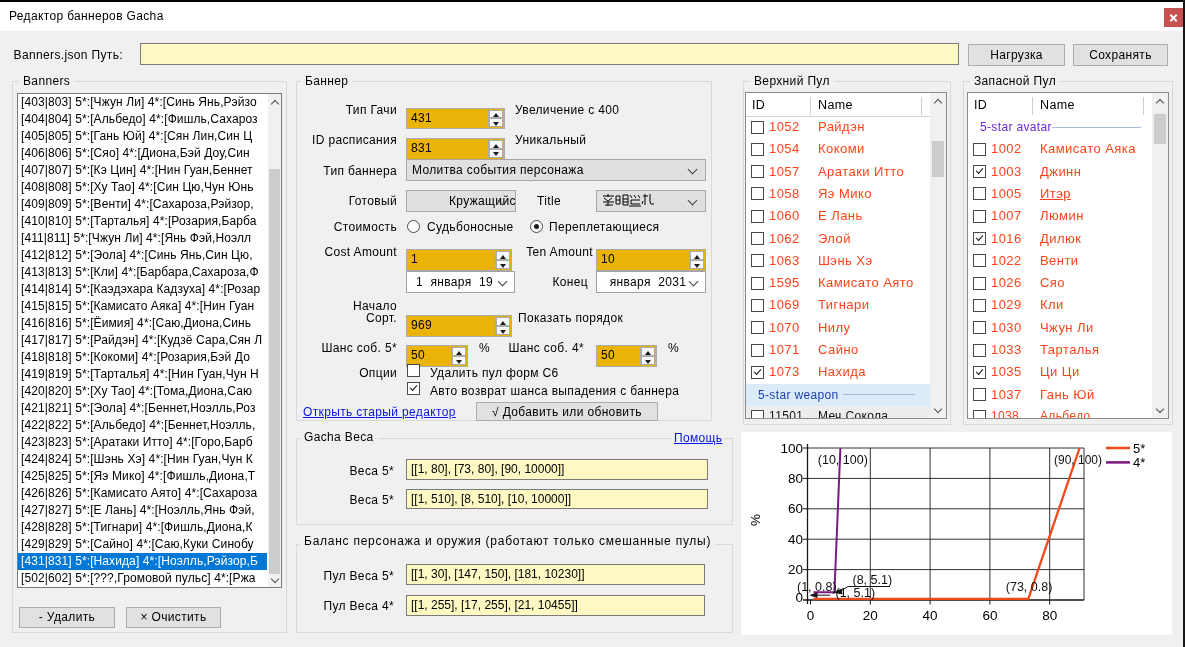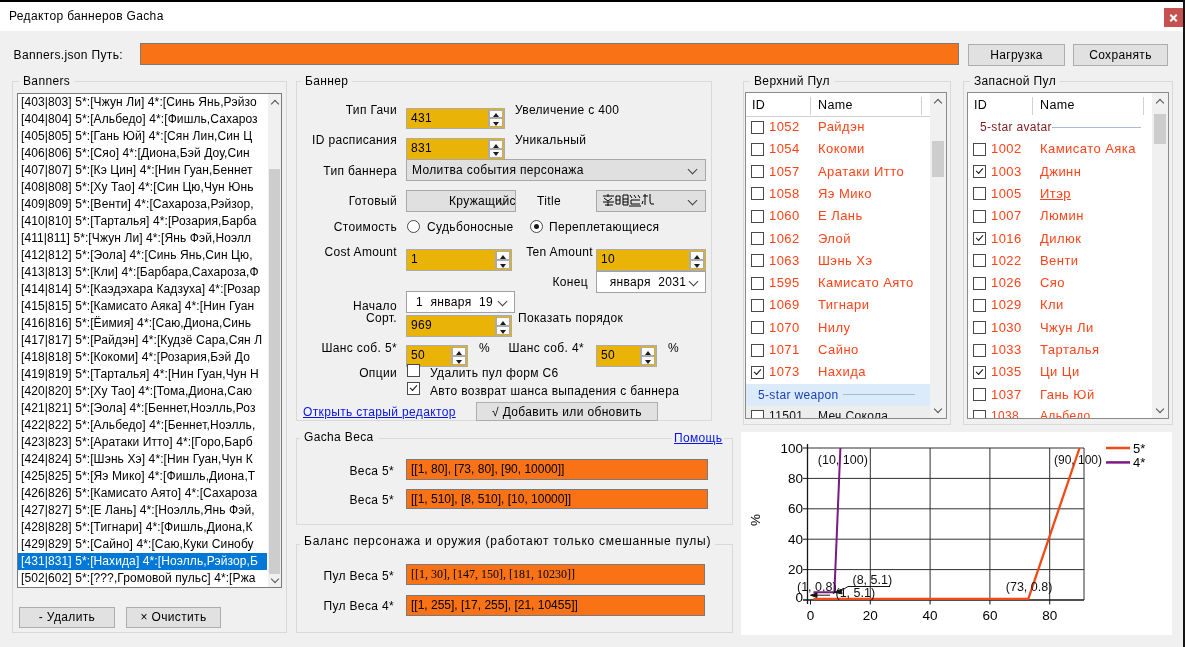--- a/index.html
+++ b/index.html
@@ -2,21 +2,21 @@
 <html><head><meta charset="utf-8">
 <style>
 *{margin:0;padding:0;box-sizing:border-box;}
 html,body{width:1185px;height:647px;overflow:hidden;}
 body{position:relative;background:#f0f0f0;font-family:"Liberation Sans",sans-serif;font-size:12px;color:#000;letter-spacing:0.35px;}
 svg{letter-spacing:0;}
 .tb{letter-spacing:0;}
 .a{position:absolute;}
 .gb{position:absolute;border:1px solid #d9d9d9;}
 .gl{position:absolute;background:#f0f0f0;padding:0 4px;white-space:nowrap;line-height:13px;}
-.tb{position:absolute;background:#f97316;border:1px solid #7a7a7a;line-height:19px;padding-left:4px;white-space:nowrap;overflow:hidden;}
+.tb{position:absolute;background:#fef9c3;border:1px solid #7a7a7a;line-height:19px;padding-left:4px;white-space:nowrap;overflow:hidden;}
 .btn{position:absolute;background:#e1e1e1;border:1px solid #adadad;text-align:center;}
 .ud{position:absolute;background:#eab308;border:1px solid #ababab;margin-top:9px;}
 .udt{position:absolute;left:4px;top:0;bottom:0;line-height:19px;}
 .sp{position:absolute;top:1px;bottom:1px;right:1px;width:15px;border-left:1px solid #ababab;background:#f4f4f4;}
 .spb{position:absolute;left:0px;right:0px;height:50%;border:1px solid #ababab;background:#fbfbfb;}
 .tu{position:absolute;left:3px;top:2.5px;width:0;height:0;border-left:3.5px solid transparent;border-right:3.5px solid transparent;border-bottom:4px solid #1b1b1b;}
 .td{position:absolute;left:3px;top:2.5px;width:0;height:0;border-left:3.5px solid transparent;border-right:3.5px solid transparent;border-top:4px solid #1b1b1b;}
 .cmb{position:absolute;background:#e0e0e0;border:1px solid #a8a8a8;line-height:20px;padding-left:5px;white-space:nowrap;overflow:hidden;}
 .dtp{position:absolute;background:#fff;border:1px solid #a2a2a2;line-height:20px;white-space:nowrap;overflow:hidden;}
 .chv{position:absolute;width:7px;height:7px;border-right:1.4px solid #404040;border-bottom:1.4px solid #404040;transform:rotate(45deg);}
@@ -154,21 +154,21 @@
     <div class="sp">
       <div class="spb" style="top:0;">
         <i class="tu"></i>
       </div>
       <div class="spb" style="bottom:0;top:auto;height:50%;">
         <i class="td"></i>
       </div>
     </div>
   </div>
 <div class="lr" style="left:230px;top:275px;width:167px;margin-top:24px;">Начало</div>
-<div class="dtp" style="left:406px;top:270.5px;width:109px;height:22px;padding-left:9px;margin-top:20px;">1&nbsp;&nbsp;января&nbsp;&nbsp;19<div class="chv" style="right:8px;top:6px;"></div></div>
+<div class="dtp" style="left:406px;top:270.5px;width:109px;height:22px;padding-left:9px;">1&nbsp;&nbsp;января&nbsp;&nbsp;19<div class="chv" style="right:8px;top:6px;"></div></div>
 <div class="lr" style="left:450px;top:275px;width:138px;">Конец</div>
 <div class="dtp" style="left:596px;top:270.5px;width:110px;height:22px;padding-left:9px;">&nbsp;января&nbsp;&nbsp;2031<div class="chv" style="right:8px;top:6px;"></div></div>
 <div class="lr" style="left:230px;top:310.5px;width:167px;">Сорт.</div>
 <div class="ud" style="left:406px;top:306px;width:106px;height:22px;">
     <div class="udt">969</div>
     <div class="sp">
       <div class="spb" style="top:0;">
         <i class="tu"></i>
       </div>
       <div class="spb" style="bottom:0;top:auto;height:50%;">
@@ -215,21 +215,21 @@
 <div class="gb" style="left:296px;top:438px;width:437px;height:87px;"></div>
 <div class="gl" style="left:300px;top:431px;">Gacha Веса</div>
 <div class="lnk" style="left:672px;top:431px;background:#f0f0f0;padding:0 2px;">Помощь</div>
 <div class="lr" style="left:250px;top:463.5px;width:144px;">Веса 5*</div>
 <div class="tb" style="left:406px;top:459px;width:302px;height:20.5px;">[[1, 80], [73, 80], [90, 10000]]</div>
 <div class="lr" style="left:250px;top:493px;width:144px;">Веса 5*</div>
 <div class="tb" style="left:406px;top:488.5px;width:302px;height:20.5px;">[[1, 510], [8, 510], [10, 10000]]</div>
 <div class="gb" style="left:296px;top:544px;width:437px;height:89px;"></div>
 <div class="gl" style="left:300px;top:535px;letter-spacing:0.75px;">Баланс персонажа и оружия (работают только смешанные пулы)</div>
 <div class="lr" style="left:250px;top:569px;width:144px;">Пул Веса 5*</div>
-<div class="tb" style="left:406px;top:564px;width:299px;height:21px;font-family:Liberation Serif, serif;">[[1, 30], [147, 150], [181, 10230]]</div>
+<div class="tb" style="left:406px;top:564px;width:299px;height:21px;">[[1, 30], [147, 150], [181, 10230]]</div>
 <div class="lr" style="left:250px;top:599px;width:144px;">Пул Веса 4*</div>
 <div class="tb" style="left:406px;top:594.5px;width:299px;height:21px;">[[1, 255], [17, 255], [21, 10455]]</div>
 <div class="gb" style="left:743px;top:81px;width:208px;height:344px;"></div>
 <div class="gl" style="left:750px;top:75px;">Верхний Пул</div>
 <div class="a" style="left:745px;top:92px;width:202px;height:327px;background:#fff;border:1px solid #8a8a8a;"></div>
 <div class="a" style="left:810px;top:97px;width:1px;height:18px;background:#d0d0d0;"></div>
 <div class="a" style="left:921px;top:97px;width:1px;height:18px;background:#d0d0d0;"></div>
 <div class="a" style="left:746px;top:115.5px;width:184px;height:1px;background:#d0d0d0;"></div>
 <div class="ll" style="left:752px;top:98px;font-size:12.5px;">ID</div>
 <div class="ll" style="left:818px;top:98px;font-size:12.5px;">Name</div>
@@ -311,21 +311,21 @@
 <div class="thumb" style="left:932px;top:141px;width:12px;height:36px;"></div>
 <div class="gb" style="left:963px;top:81px;width:210px;height:344px;"></div>
 <div class="gl" style="left:970px;top:75px;">Запасной Пул</div>
 <div class="a" style="left:967px;top:92px;width:202px;height:327px;background:#fff;border:1px solid #8a8a8a;"></div>
 <div class="a" style="left:1032px;top:97px;width:1px;height:18px;background:#d0d0d0;"></div>
 <div class="a" style="left:1143px;top:97px;width:1px;height:18px;background:#d0d0d0;"></div>
 <div class="a" style="left:968px;top:115.5px;width:184px;height:1px;background:#d0d0d0;"></div>
 <div class="ll" style="left:974px;top:98px;font-size:12.5px;">ID</div>
 <div class="ll" style="left:1040px;top:98px;font-size:12.5px;">Name</div>
 <div class="a" style="left:968px;top:116.0px;width:184px;height:22.3px;background:#fff;"></div>
-<div class="ll" style="left:980px;top:120.0px;color:#7f1d1d;font-size:12px;">5-star avatar</div>
+<div class="ll" style="left:980px;top:120.0px;color:#6d28d9;font-size:12px;">5-star avatar</div>
 <div class="a" style="left:1052px;top:126.7px;width:89px;height:1px;background:#a9b9dc;"></div>
 <div class="grow" style="left:968px;top:138.3px;">
     <div class="cbx" style="left:5px;top:4.5px;"></div>
     <span style="position:absolute;left:23px;">1002</span>
     <span style="position:absolute;left:72px;">Камисато Аяка</span>
   </div>
 <div class="grow" style="left:968px;top:160.60000000000002px;">
     <div class="cbx" style="left:5px;top:4.5px;">
       <div class="chk"></div>
     </div>

